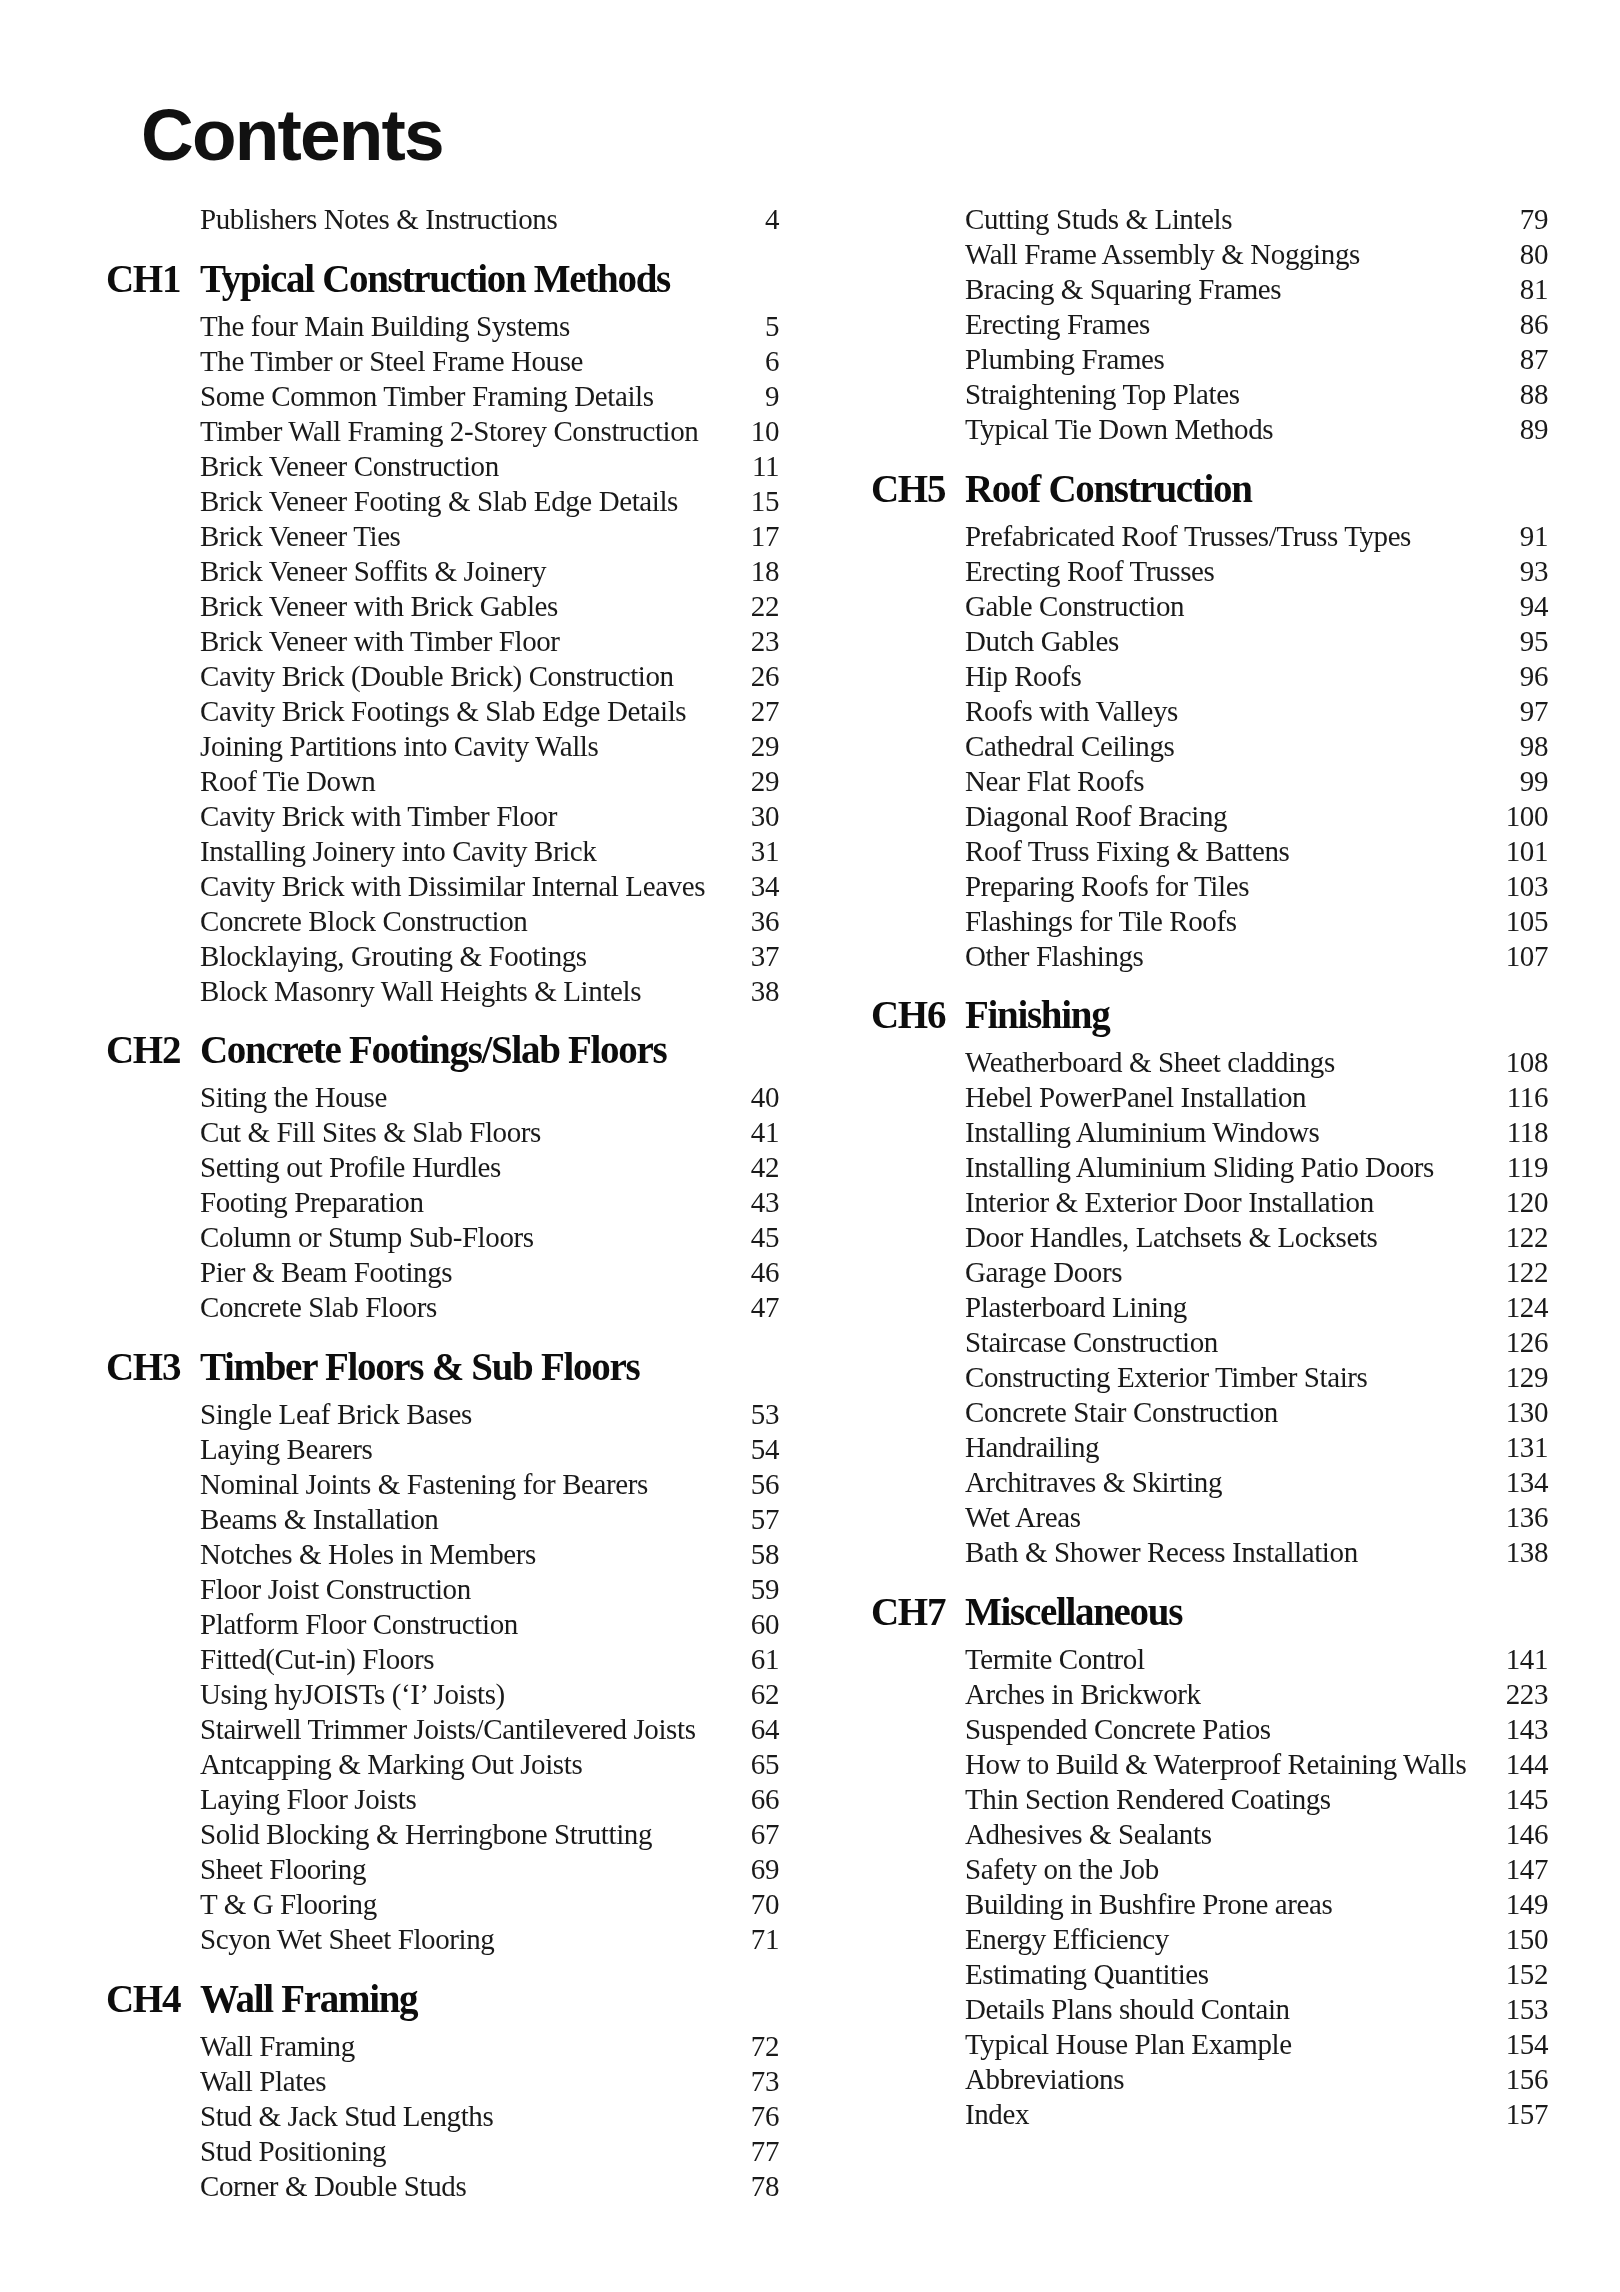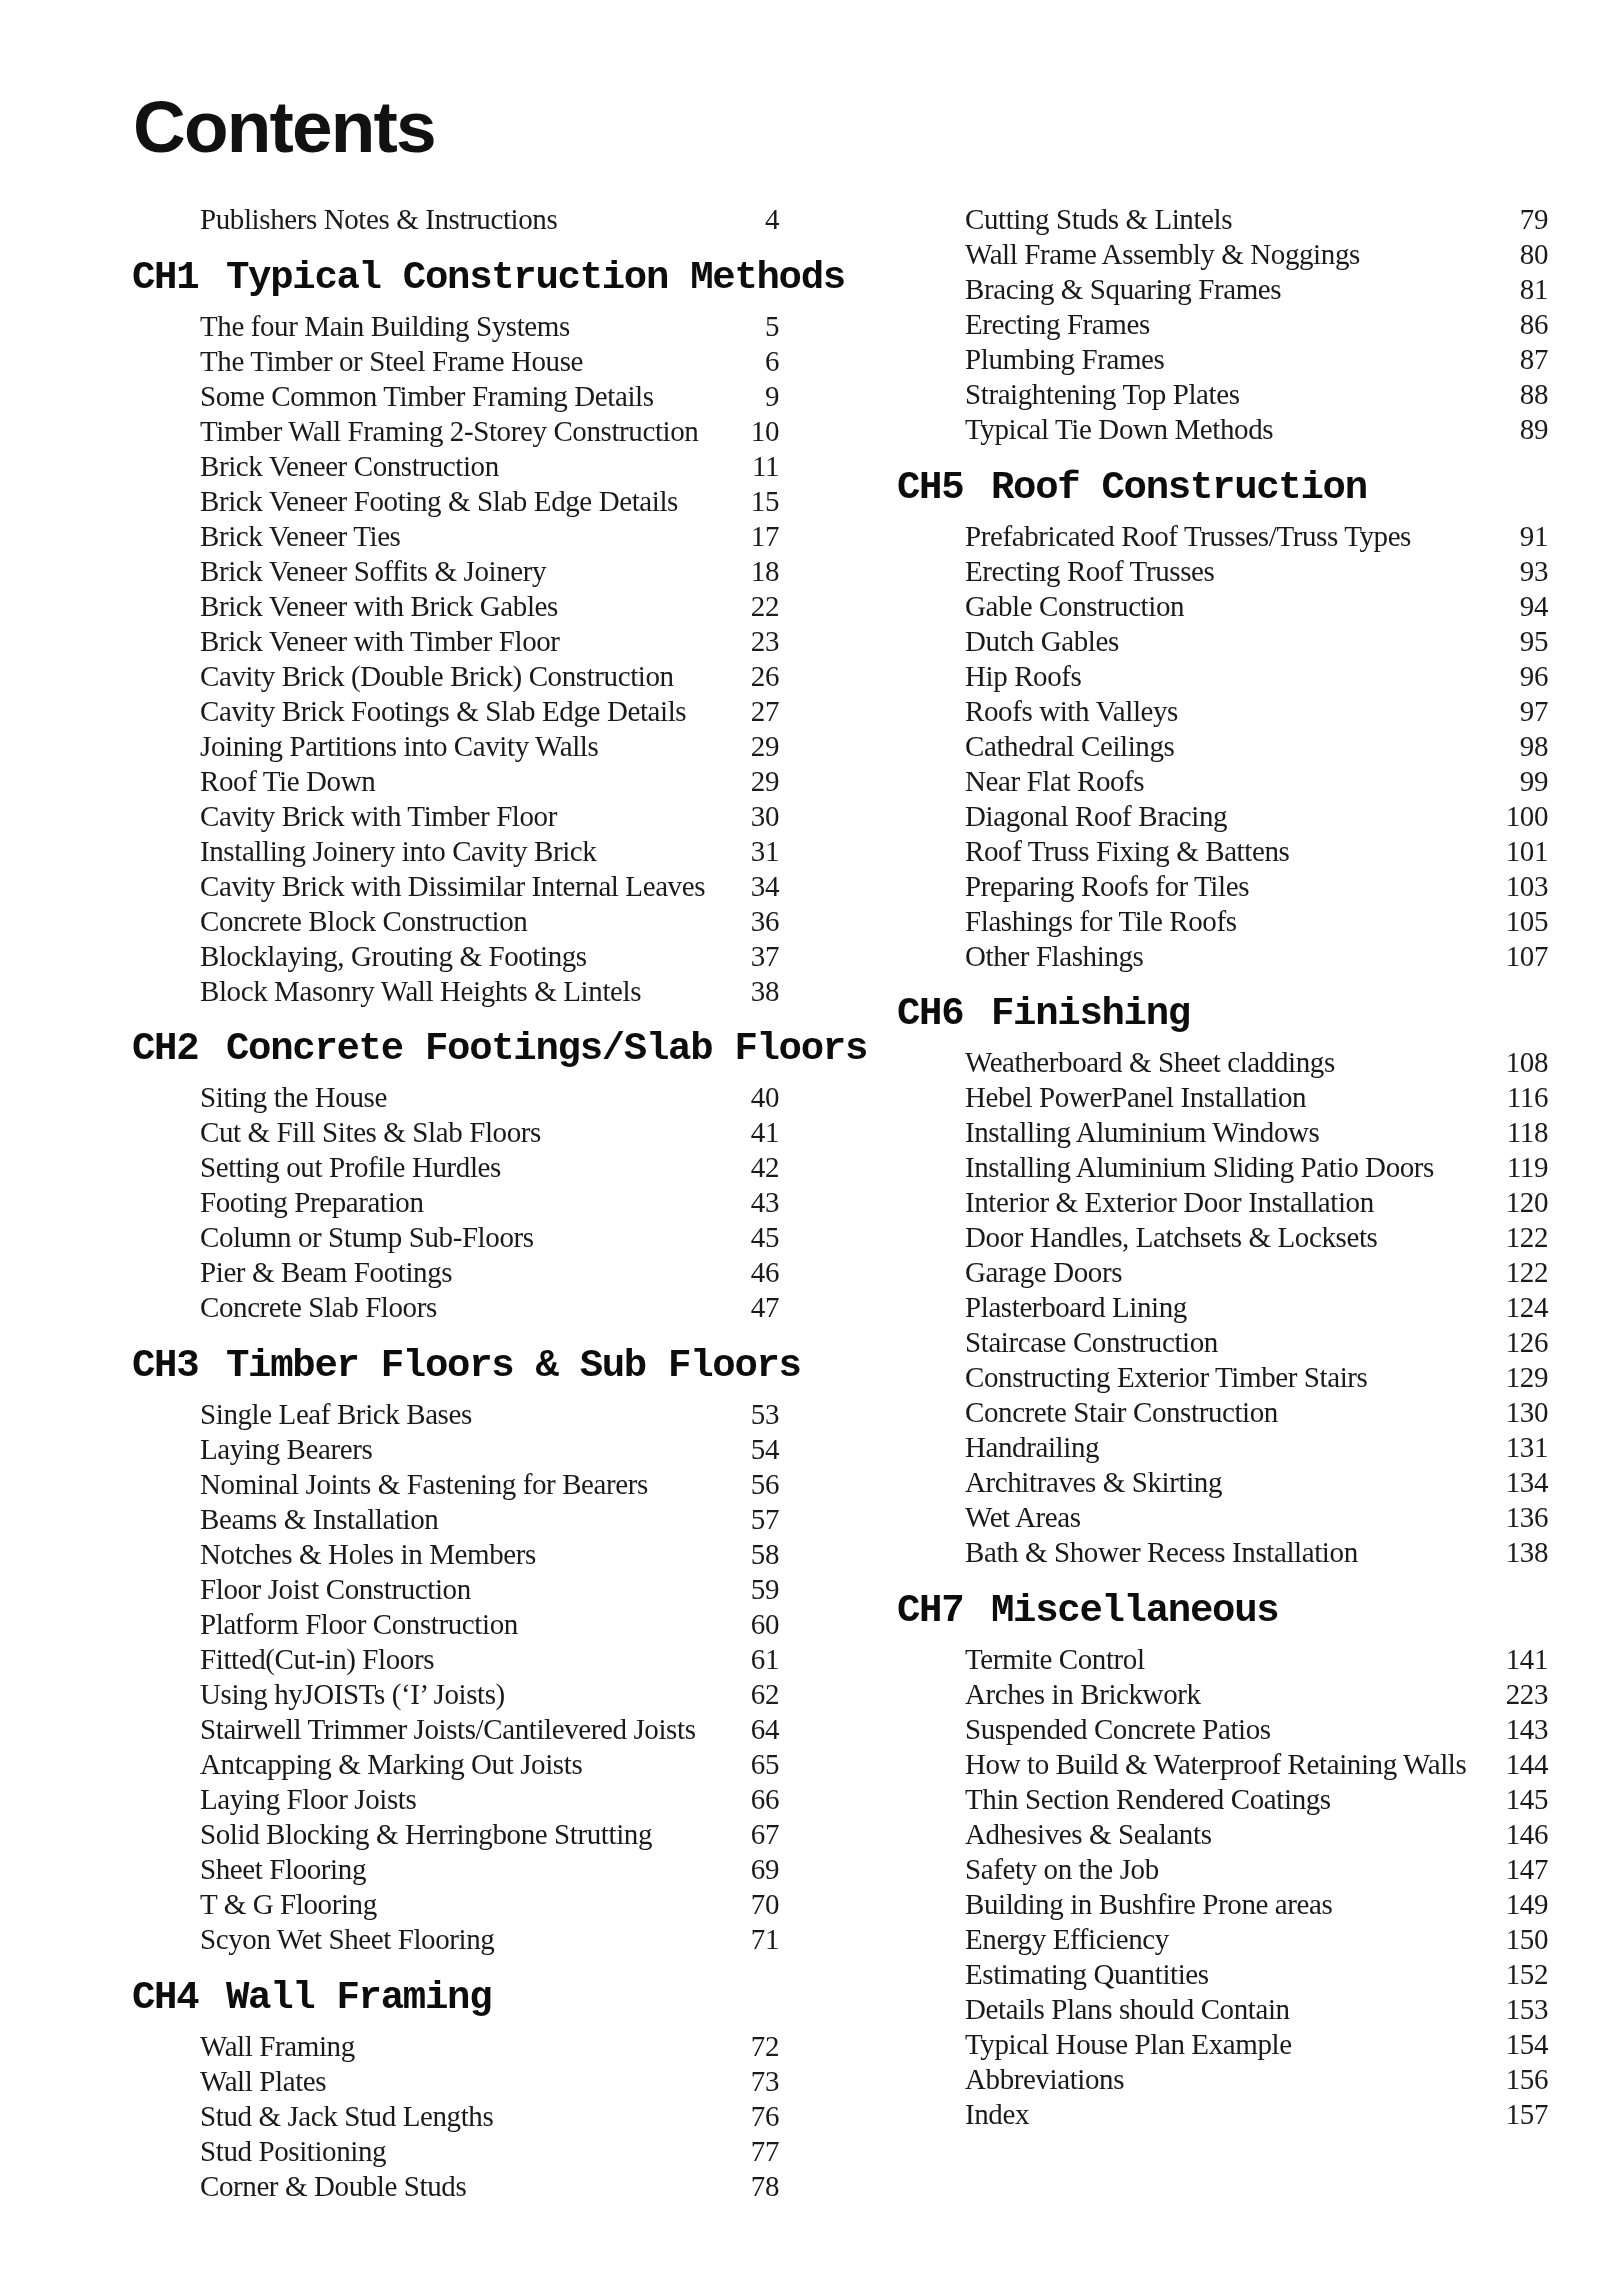--- a/index.html
+++ b/index.html
@@ -12,21 +12,21 @@
     width: 1620px;
     height: 2293px;
     background: #ffffff;
     color: #141414;
     overflow: hidden;
   }
   .title {
     position: absolute;
     top: 90px;
     left: 133px;
-    margin: 0;
+    margin: 8px;
     font-family: "Liberation Sans", sans-serif;
     font-weight: bold;
     font-size: 73px;
     letter-spacing: -1.8px;
     color: #111111;
     line-height: 1;
   }
   .col {
     position: absolute;
     top: 202px;
@@ -34,27 +34,26 @@
   .col-left  { left: 106px; width: 673px; }
   .col-right { left: 871px; width: 677px; }
 
   .chapter-row {
     display: flex;
     align-items: flex-end;
     margin-top: 19.7px;
     margin-bottom: 9px;
     height: 43px;
     line-height: 43px;
-    font-family: Liberation Mono, monospace;
+    font-family: Liberation Serif, serif;
     font-weight: bold;
     font-size: 39px;
     letter-spacing: -1.3px;
     color: #0d0d0d;
     white-space: nowrap;
-    margin-left: 26px;
   }
   .chapter-label {
     flex: 0 0 94px;
   }
   .entry-row {
     display: flex;
     align-items: baseline;
     height: 35px;
     line-height: 35px;
     font-family: "Liberation Serif", serif;

